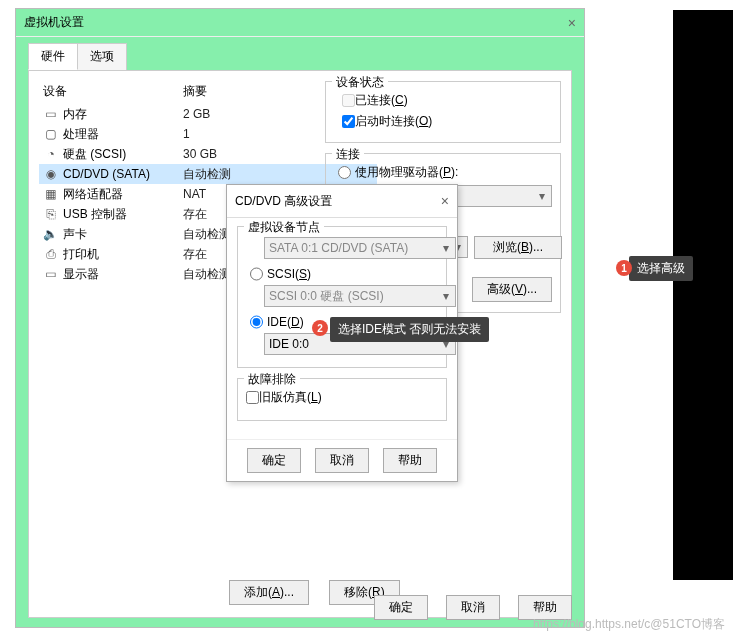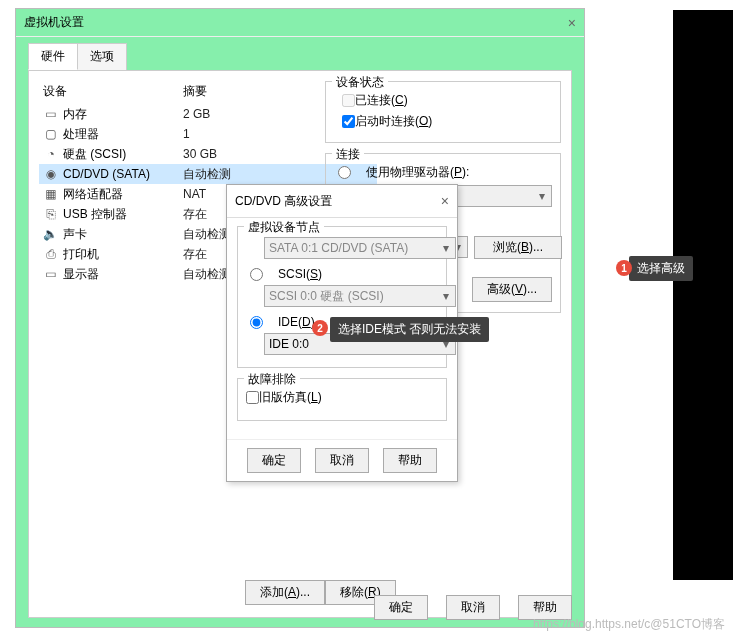--- a/index.html
+++ b/index.html
@@ -16,27 +16,27 @@
 .left-panel{position:absolute;left:10px;top:10px;width:338px;height:480px}
 .dev-header{display:flex;font-weight:normal;padding:2px 4px}
 .dev-header .c1{width:140px}
 .dev-list{margin-top:2px}
 .dev-row{display:flex;align-items:center;height:20px;padding:0 4px}
 .dev-row.selected{background:#cde8ff}
 .dev-row .icon{width:16px;text-align:center;color:#555;margin-right:4px}
 .dev-row .name{width:120px}
 .dev-row .summary{color:#222}
 .btn{background:#f0f0f0;border:1px solid #aaa;padding:3px 14px;cursor:default}
-.bottom-btns{position:absolute;left:216px;bottom:12px;display:flex;}
+.bottom-btns{position:absolute;left:200px;bottom:12px;display:flex;gap:20px}
 .right-panel{position:absolute;right:10px;top:10px;width:236px}
 .groupbox{border:1px solid #ccc;margin-bottom:10px;padding:8px;position:relative}
 .groupbox .legend{position:absolute;top:-8px;left:6px;background:#fff;padding:0 4px}
 .chk{display:flex;align-items:center;margin:2px 0 4px 8px}
 .chk input{margin:0}
-.radio-row{display:flex;align-items:center;gap:15px;margin:2px 0 4px 4px}
+.radio-row{display:flex;gap:4px;margin:2px 0 4px 4px}
 .combo{width:100%;border:1px solid #aaa;background:#f0f0f0;height:22px;padding:2px 4px;position:relative;display:flex;align-items:center}
 .combo::after{content:"▾";position:absolute;right:6px;color:#666}
 .combo.disabled{color:#888}
 .iso-row{display:flex;gap:6px;margin-top:6px}
 .iso-row .combo{flex:1}
 .adv-row{display:flex;justify-content:flex-end;margin-top:18px}
 .footer{position:absolute;bottom:0;right:12px;height:40px;display:flex;align-items:center;gap:18px}
 .subdialog{position:absolute;left:226px;top:184px;width:232px;border:1px solid #aaa;background:#fff;box-shadow:2px 2px 6px rgba(0,0,0,.2);z-index:5}
 .sub-title{background:#fff;height:26px;display:flex;align-items:center;padding:16px 8px;border-bottom:1px solid #ddd}
 .sub-title .spacer{flex:1}

